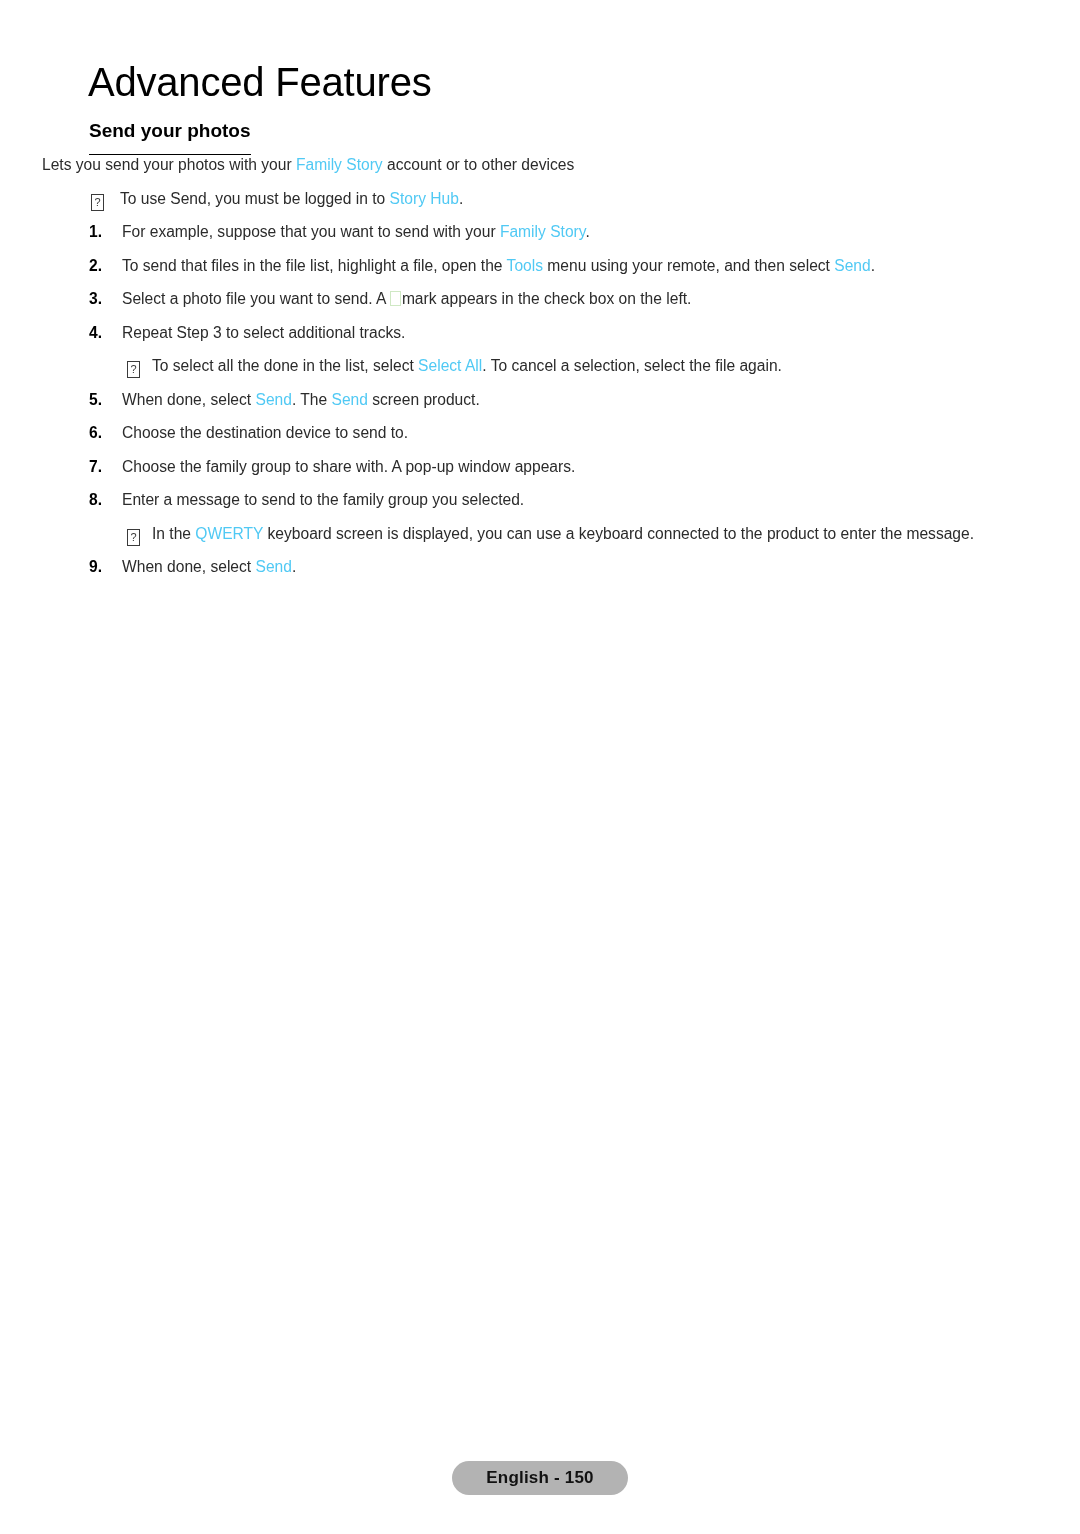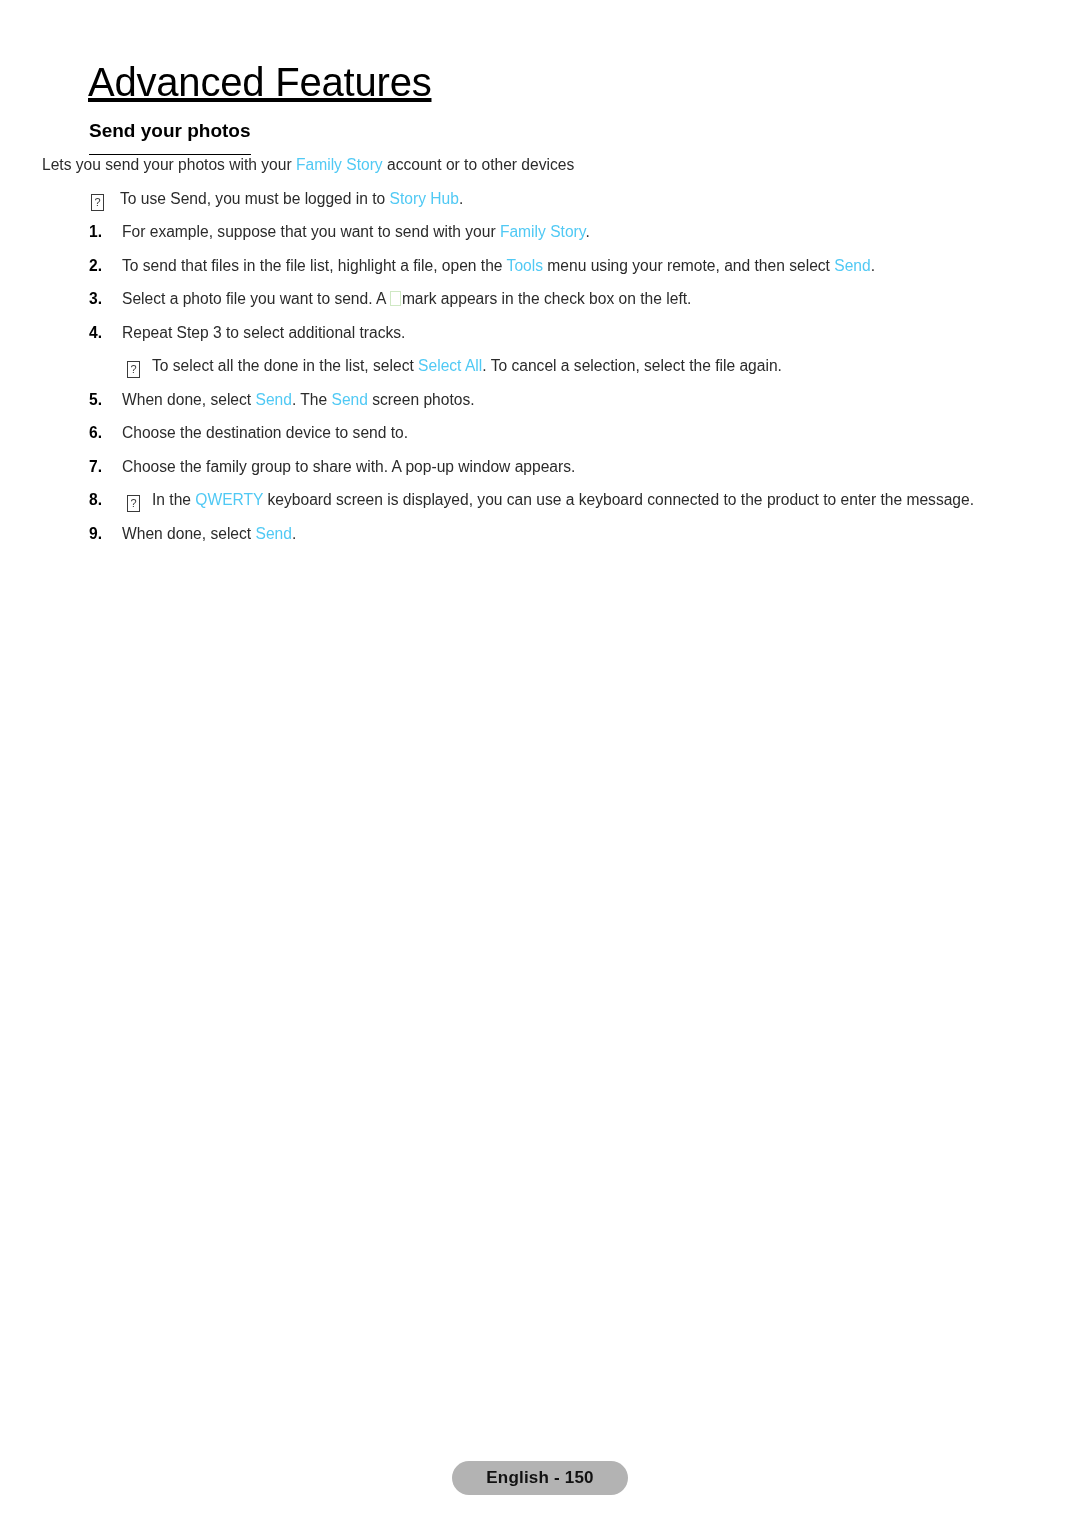--- a/index.html
+++ b/index.html
@@ -29,21 +29,20 @@
   .page-title {
     position: absolute;
     left: 88px;
     top: 58px;
     font-size: 40px;
     font-weight: 400;
     letter-spacing: -0.2px;
     line-height: 48px;
     color: #000000;
     white-space: nowrap;
-    text-decoration: underline;
   }
 
   
   .section-heading {
     position: absolute;
     left: 89px;
     top: 119px;
     font-size: 19px;
     font-weight: bold;
     line-height: 24px;
@@ -196,35 +195,36 @@
       <span>Repeat Step 3 to select additional tracks.</span>
     </div>
 
     <div class="row note indent">
       <span class="marker"><span class="glyph-box">?</span></span>
       <span>To select all the done in the list, select </span><span class="lnk">Select All</span><span>. To cancel a selection, select the file again.</span>
     </div>
 
     <div class="row step">
       <span class="marker">5.</span>
-      <span>When done, select </span><span class="lnk">Send</span><span>. The </span><span class="lnk">Send</span><span> screen photos.</span>
+      <span>When done, select </span><span class="lnk">Send</span><span>. The </span><span class="lnk">Send</span><span> screen product.</span>
     </div>
 
     <div class="row step">
       <span class="marker">6.</span>
       <span>Choose the destination device to send to.</span>
     </div>
 
     <div class="row step">
       <span class="marker">7.</span>
       <span>Choose the family group to share with. A pop-up window appears.</span>
     </div>
 
     <div class="row step">
       <span class="marker">8.</span>
+      <span>Enter a message to send to the family group you selected.</span>
     </div>
 
     <div class="row note indent" style="padding-right:88px;">
       <span class="marker"><span class="glyph-box">?</span></span>
       <span>In the </span><span class="lnk">QWERTY</span><span> keyboard screen is displayed, you can use a keyboard connected to the product to enter the message.</span>
     </div>
 
     <div class="row step">
       <span class="marker">9.</span>
       <span>When done, select </span><span class="lnk">Send</span><span>.</span>

